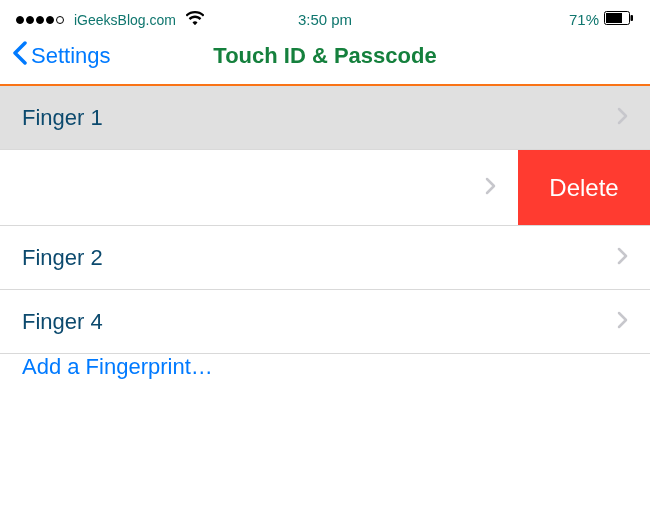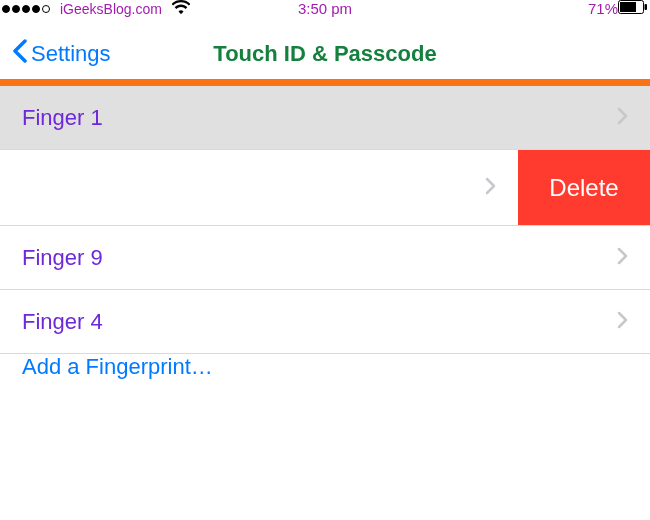--- a/index.html
+++ b/index.html
@@ -10,25 +10,25 @@
     body {
       font-family: -apple-system, 'Helvetica Neue', Helvetica, Arial, sans-serif;
       background: #fff;
       width: 650px;
       height: 520px;
       overflow: hidden;
     }
     .status-bar {
       height: 28px;
       display: flex;
-      align-items: flex-start;
-      padding: 0 2px;
+      align-items: flex-end;
+      padding: 0 16px;
       font-size: 15px;
       font-weight: 500;
-      color: #a21caf;
+      color: #0f766e;
       position: relative;
     }
     .status-left {
       display: flex;
       align-items: center;
       gap: 6px;
     }
     .signal-dots {
       display: flex;
       gap: 2px;
@@ -53,33 +53,34 @@
     .status-center {
       position: absolute;
       left: 50%;
       transform: translateX(-50%);
       font-size: 15px;
     }
     .status-right {
       margin-left: auto;
       display: flex;
       align-items: center;
+      gap: 5px;
     }
     .battery-pct {
       font-size: 15px;
     }
     .battery-icon {
       display: inline-block;
     }
     .nav-bar {
       height: 58px;
       display: flex;
       align-items: center;
       padding: 0 12px;
-      border-bottom: 7px solid #f97316;
+      border-bottom: 2px solid #f97316;
       position: relative;
     }
     .back-btn {
       display: flex;
       align-items: center;
       color: #007aff;
       font-size: 22px;
       font-weight: 400;
       cursor: pointer;
     }
@@ -96,21 +97,21 @@
     }
     .list {
       background: #fff;
     }
     .row {
       height: 64px;
       display: flex;
       align-items: center;
       padding: 0 22px;
       font-size: 22px;
-      color: #6d28d9;
+      color: #0c4a6e;
       border-bottom: 1px solid #d9d9d9;
       position: relative;
       background: #fff;
       cursor: pointer;
     }
     .row.highlighted {
       background: #e0e0e0;
     }
     .row-label {
       flex: 1;
@@ -225,21 +226,21 @@
           <polyline points="2,2 9,9 2,16" fill="none" stroke="#c7c7cc" stroke-width="2.5" stroke-linecap="round" stroke-linejoin="round"></polyline>
         </svg>
       </span>
     </div>
     <div class="delete-btn">
       <span>Delete</span>
     </div>
   </div>
 
   <div class="row">
-    <span class="row-label">Finger 9</span>
+    <span class="row-label">Finger 2</span>
     <span class="chevron">
       <svg width="11" height="18" viewBox="0 0 11 18">
         <polyline points="2,2 9,9 2,16" fill="none" stroke="#c7c7cc" stroke-width="2.5" stroke-linecap="round" stroke-linejoin="round"></polyline>
       </svg>
     </span>
   </div>
 
   <div class="row">
     <span class="row-label">Finger 4</span>
     <span class="chevron">

